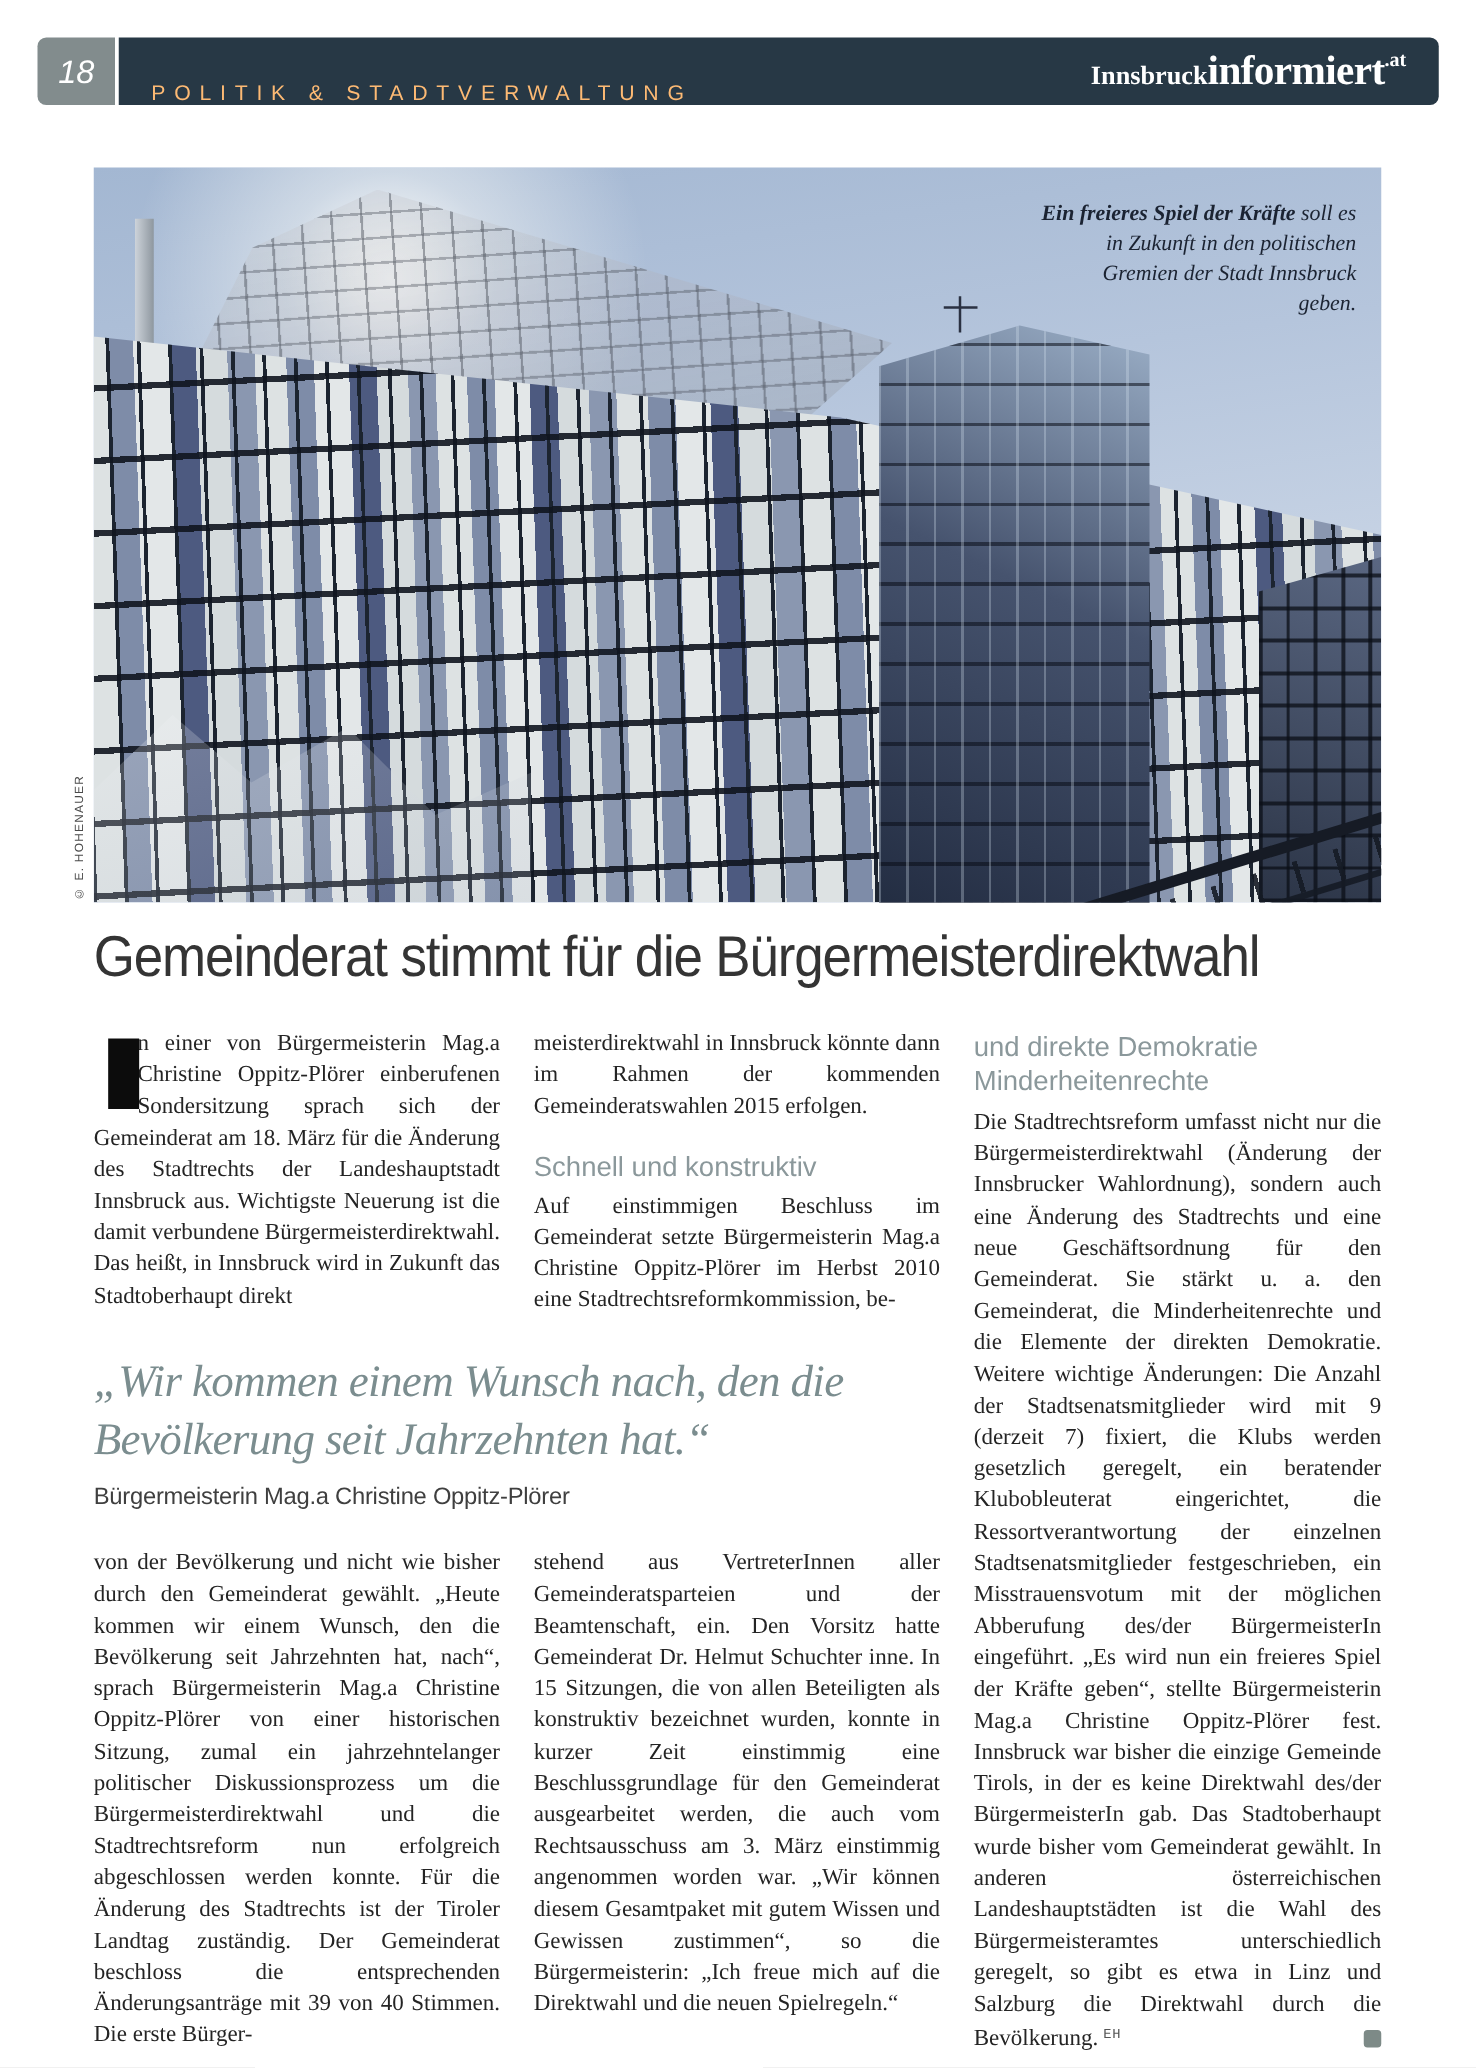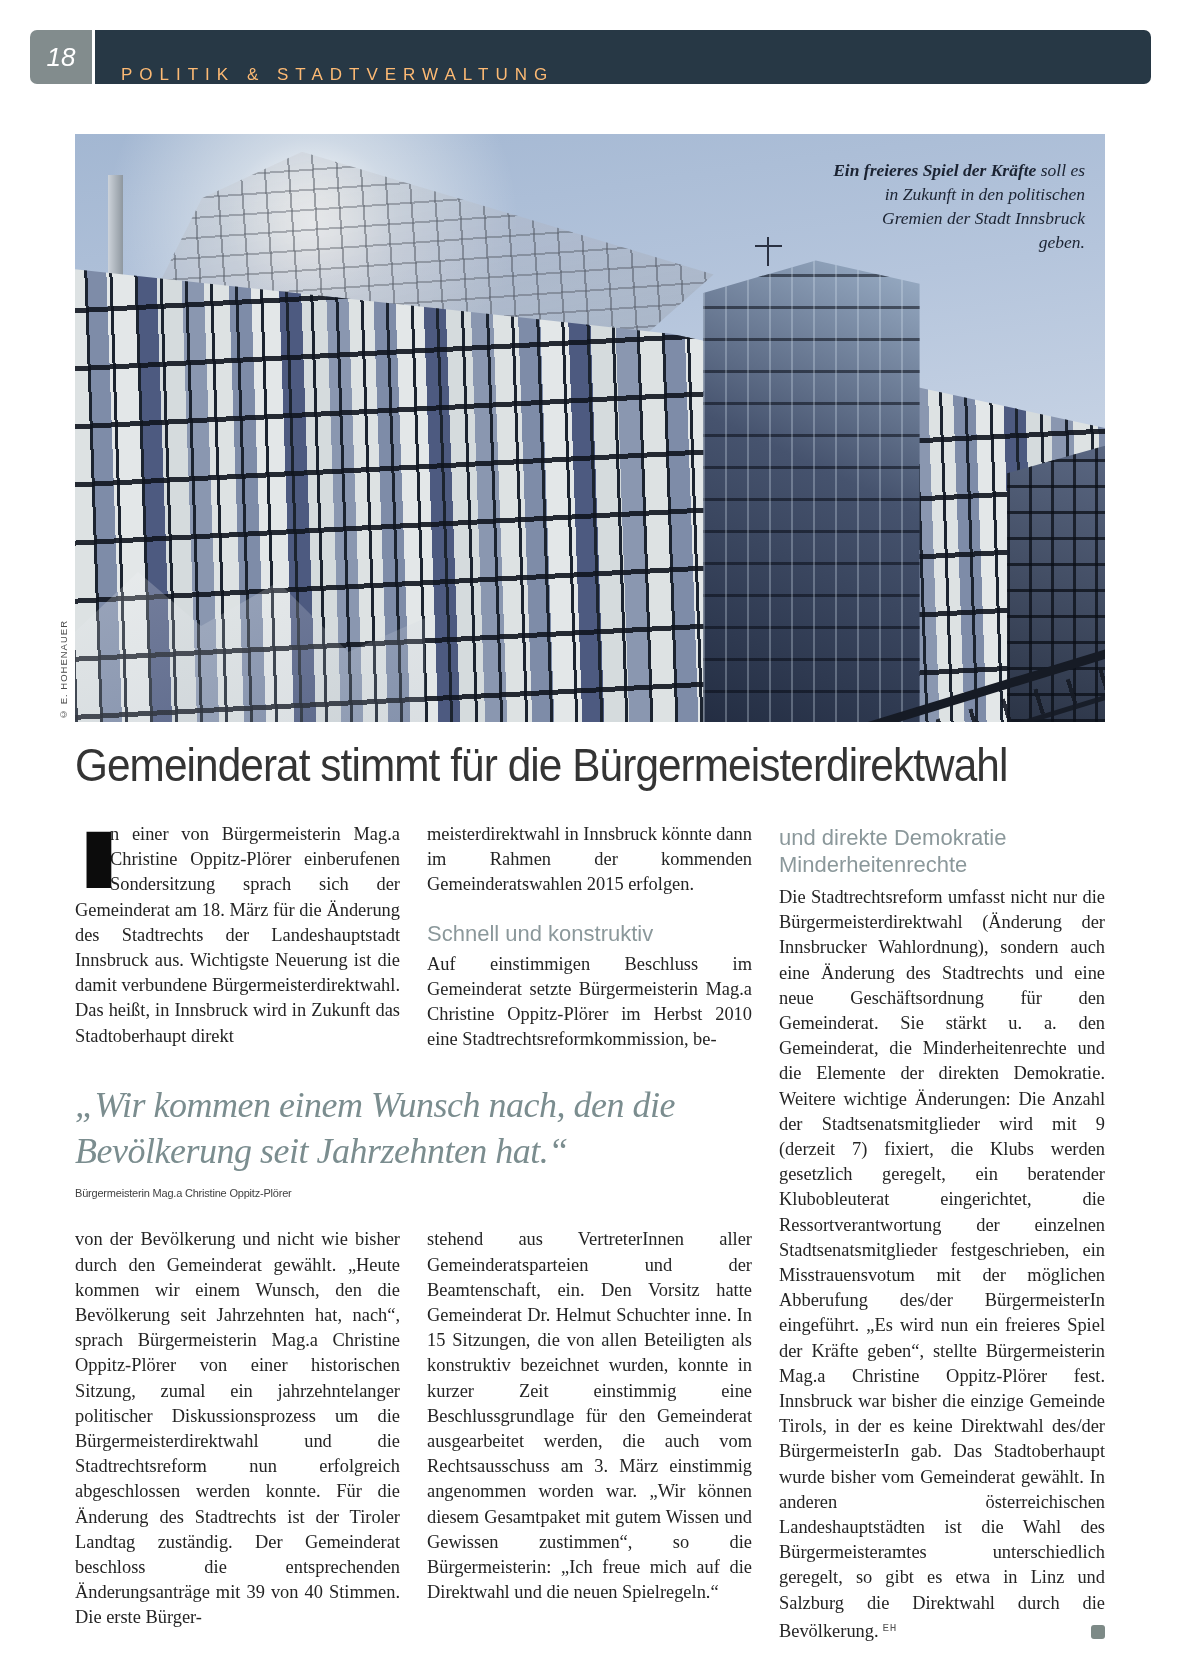--- a/index.html
+++ b/index.html
@@ -86,36 +86,37 @@
   .subhead{margin:0;font-family:"Liberation Sans",sans-serif;font-weight:400;
            font-size:22px;line-height:27px;color:#8b989b;}
   .c2top .subhead{margin:22px 0 5px;}
   .col3 .subhead{margin:2px 0 7px;}
   .subhead span{display:block;}
   .dropcap{float:left;display:inline-block;width:23px;margin:5px 12px 0 0;
            font-family:"Liberation Sans",sans-serif;font-weight:bold;color:#0c0c0c;
            font-size:82px;line-height:66px;transform:scaleX(2.1);transform-origin:left center;}
   .quoteblock{margin:30px 0 28px;}
   .quote{font-style:italic;font-size:36px;line-height:46px;color:#7b8d8f;letter-spacing:-0.5px;}
-  .attribution{margin-top:13px;font-family:"Liberation Sans",sans-serif;font-size:11px;
+  .attribution{margin-top:13px;font-family:"Liberation Sans",sans-serif;font-size:19px;
                color:#3f3f3f;letter-spacing:-0.2px;}
   .initials{font-family:Liberation Mono, monospace;font-size:11px;color:#555;
             letter-spacing:.5px;vertical-align:6px;margin-left:4px;}
   .endmarker{position:absolute;right:0;bottom:5px;width:14px;height:14px;
              background:#7d8a87;border-radius:3px;}
 </style>
 </head>
 <body>
 
 <div class="page">
 
   <header class="topbar">
     <div class="pagenum">18</div>
     <div class="bar">
       <div class="section">POLITIK &amp; STADTVERWALTUNG</div>
+      <div class="logo"><span class="lg1">Innsbruck</span><span class="lg2">informiert</span><span class="lg3">.at</span></div>
     </div>
   </header>
 
   <div class="photo-wrap">
     <div class="credit">© E. HOHENAUER</div>
     <div class="photo">
       <div class="sun"></div>
       <div class="pole"></div>
       <div class="mesh"></div>
       <div class="facade"></div>

